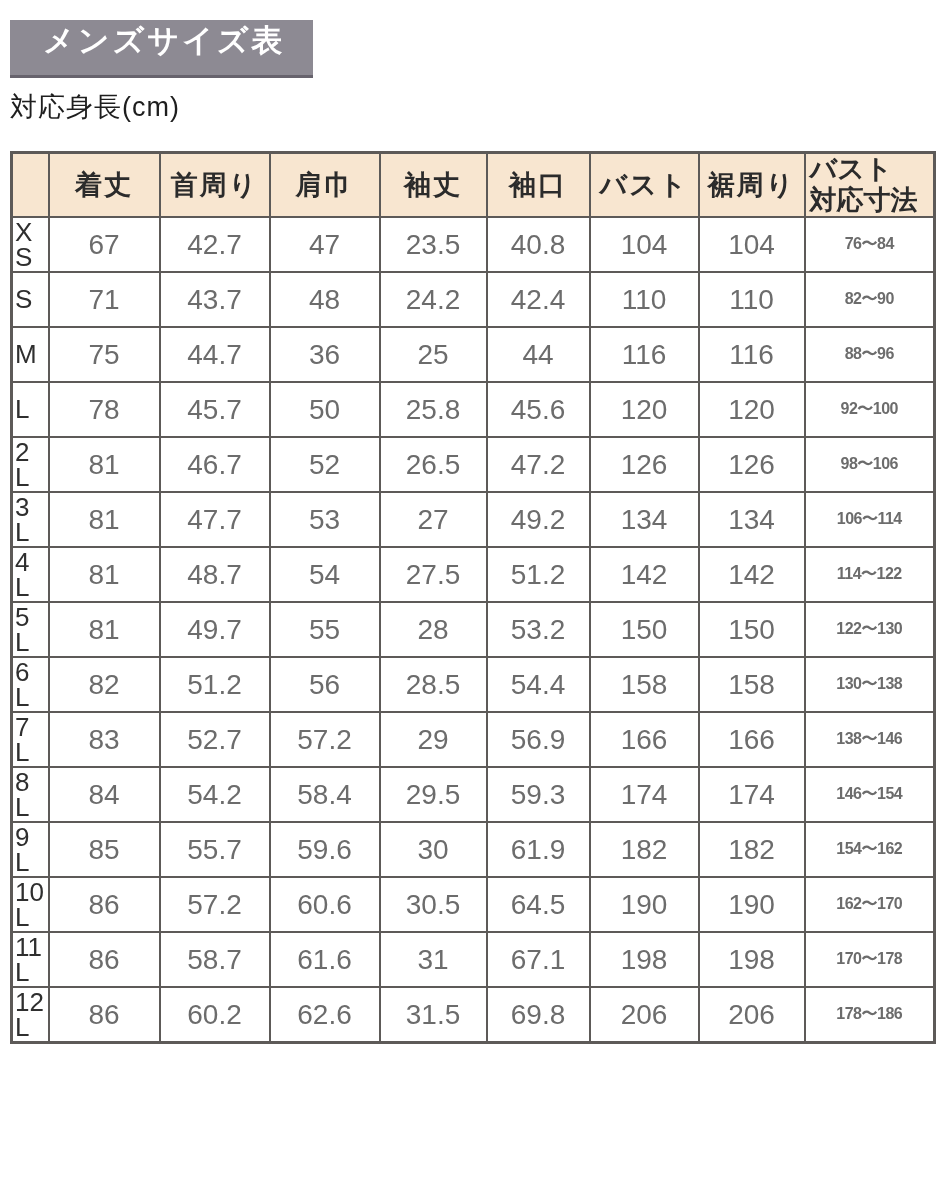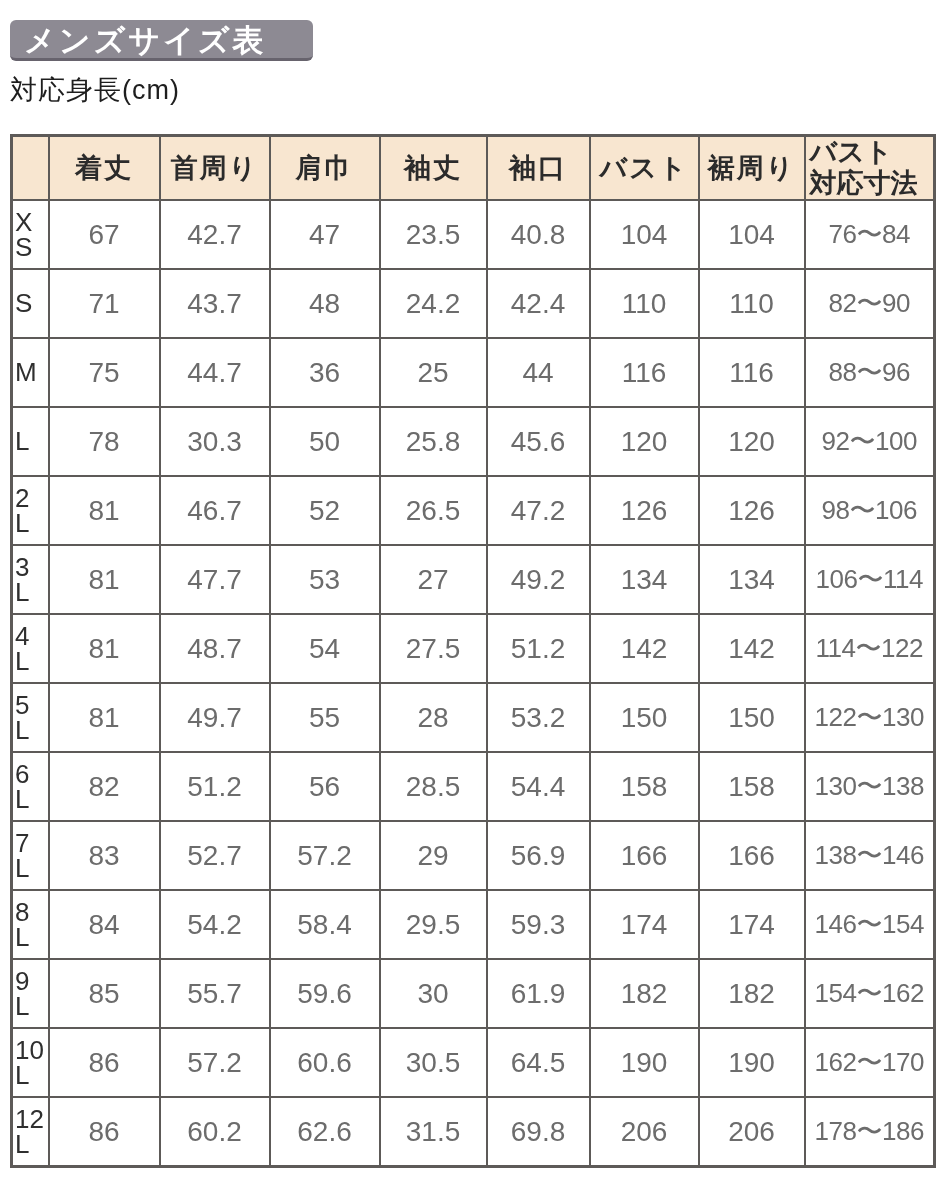--- a/index.html
+++ b/index.html
@@ -12,30 +12,29 @@
   .page {
     width: 940px;
     height: 1200px;
     padding: 20px 0 0 10px;
     background: #ffffff;
   }
 
   
   .title-bar {
     width: 303px;
-    height: 41px;
+    height: 58px;
     line-height: 41px;
     background: #8d8a93;
     border-bottom: 3px solid #67636d;
     color: #ffffff;
     font-size: 31px;
     font-weight: bold;
     letter-spacing: 3px;
-    padding-left: 14px;
-    border-radius: 6px;
+    padding-left: 33px;
   }
 
   
   .subtitle {
     margin-top: 11px;
     font-size: 27px;
     font-weight: normal;
     color: #1e1e1e;
     letter-spacing: 1px;
   }
@@ -96,23 +95,24 @@
     text-align: left;
     padding-left: 2px;
   }
   .size-table tbody tr { height: 54px; }
   .size-table td {
     font-size: 28px;
     color: #6c6c6c;
     background: #ffffff;
   }
   .size-table td.range-col {
-    font-size: 26px;
+    font-size: 16px;
     letter-spacing: -0.5px;
     padding: 16px 1px;
+    font-weight: bold;
   }
 </style>
 </head>
 <body>
 
 <div class="page">
 
   <div class="title-bar">メンズサイズ表</div>
 
   <div class="subtitle">対応身長(cm)</div>
@@ -175,21 +175,21 @@
           <td>36</td>
           <td>25</td>
           <td>44</td>
           <td>116</td>
           <td>116</td>
           <td class="range-col">88〜96</td>
         </tr>
         <tr>
           <th>L</th>
           <td>78</td>
-          <td>30.3</td>
+          <td>45.7</td>
           <td>50</td>
           <td>25.8</td>
           <td>45.6</td>
           <td>120</td>
           <td>120</td>
           <td class="range-col">92〜100</td>
         </tr>
         <tr>
           <th>2
 L</th>
@@ -292,20 +292,32 @@
           <td>86</td>
           <td>57.2</td>
           <td>60.6</td>
           <td>30.5</td>
           <td>64.5</td>
           <td>190</td>
           <td>190</td>
           <td class="range-col">162〜170</td>
         </tr>
         <tr>
+          <th>11
+L</th>
+          <td>86</td>
+          <td>58.7</td>
+          <td>61.6</td>
+          <td>31</td>
+          <td>67.1</td>
+          <td>198</td>
+          <td>198</td>
+          <td class="range-col">170〜178</td>
+        </tr>
+        <tr>
           <th>12
 L</th>
           <td>86</td>
           <td>60.2</td>
           <td>62.6</td>
           <td>31.5</td>
           <td>69.8</td>
           <td>206</td>
           <td>206</td>
           <td class="range-col">178〜186</td>

